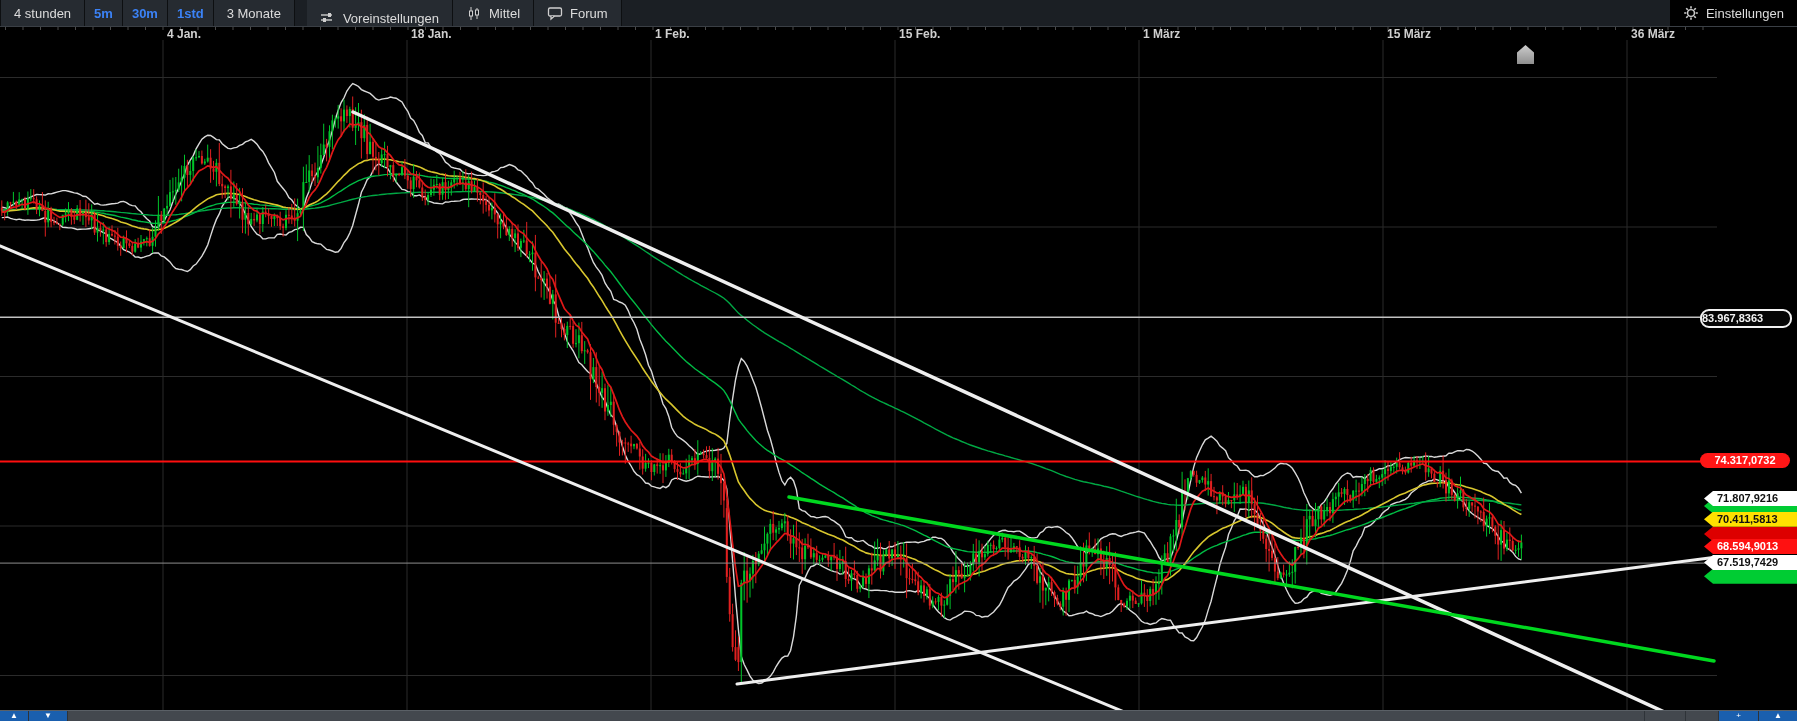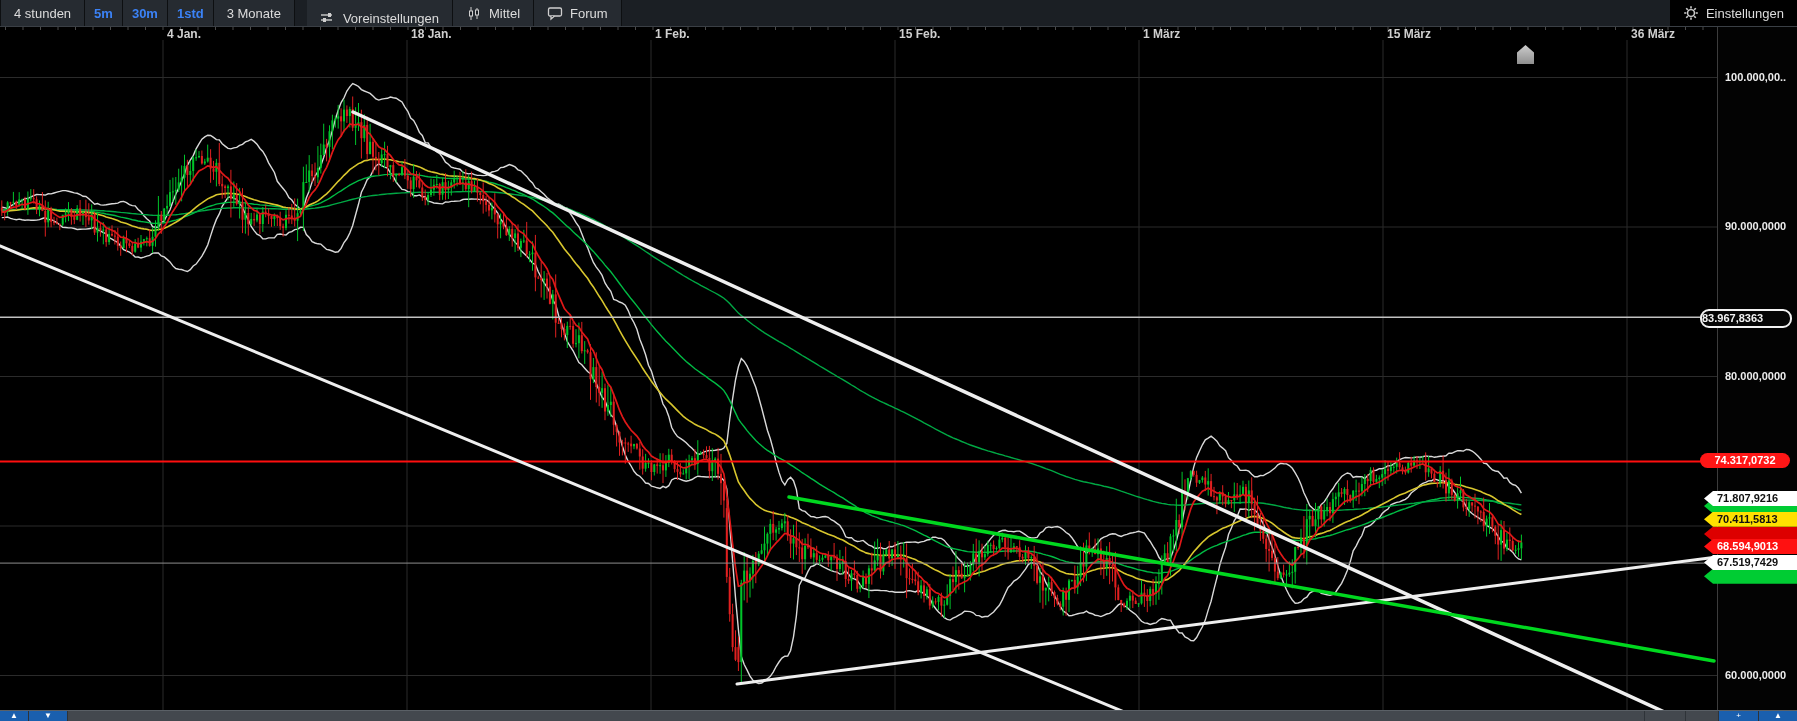--- a/index.html
+++ b/index.html
@@ -1296,26 +1296,20 @@
   <div id="dates">
       <span class="dlabel" style="left: 167px;">4 Jan.</span>
       <span class="dlabel" style="left: 411px;">18 Jan.</span>
       <span class="dlabel" style="left: 655px;">1 Feb.</span>
       <span class="dlabel" style="left: 899px;">15 Feb.</span>
       <span class="dlabel" style="left: 1143px;">1 März</span>
       <span class="dlabel" style="left: 1387px;">15 März</span>
       <span class="dlabel" style="left: 1631px;">36 März</span>
     </div>
 
-  <div id="paxis">
-      <span class="plabel" style="top: 44.5px;">100.000,00..</span>
-      <span class="plabel" style="top: 194px;">90.000,0000</span>
-      <span class="plabel" style="top: 343.5px;">80.000,0000</span>
-      <span class="plabel" style="top: 642.5px;">60.000,0000</span>
-    </div>
 
   <div id="tags">
       <div class="tag arrow" style="top: 498.565px; background: rgb(0, 204, 51); color: rgb(255, 255, 255);"></div>
       <div class="tag arrow" style="top: 526.521px; background: rgb(221, 0, 0); color: rgb(255, 255, 255);"></div>
       <div class="tag arrow" style="top: 568.83px; background: rgb(0, 204, 51); color: rgb(255, 255, 255);"></div>
       <div class="tag outline" style="top: 309.181px;">83.967,8363</div>
       <div class="tag round" style="top: 453.46px; background: rgb(255, 22, 22); color: rgb(255, 255, 255);">74.317,0732</div>
       <div class="tag arrow" style="top: 490.972px; background: rgb(255, 255, 255); color: rgb(17, 17, 17);">71.807,9216</div>
       <div class="tag arrow" style="top: 511.847px; background: rgb(255, 224, 0); color: rgb(17, 17, 17);">70.411,5813</div>
       <div class="tag arrow" style="top: 539.006px; background: rgb(255, 17, 17); color: rgb(255, 255, 255);">68.594,9013</div>

